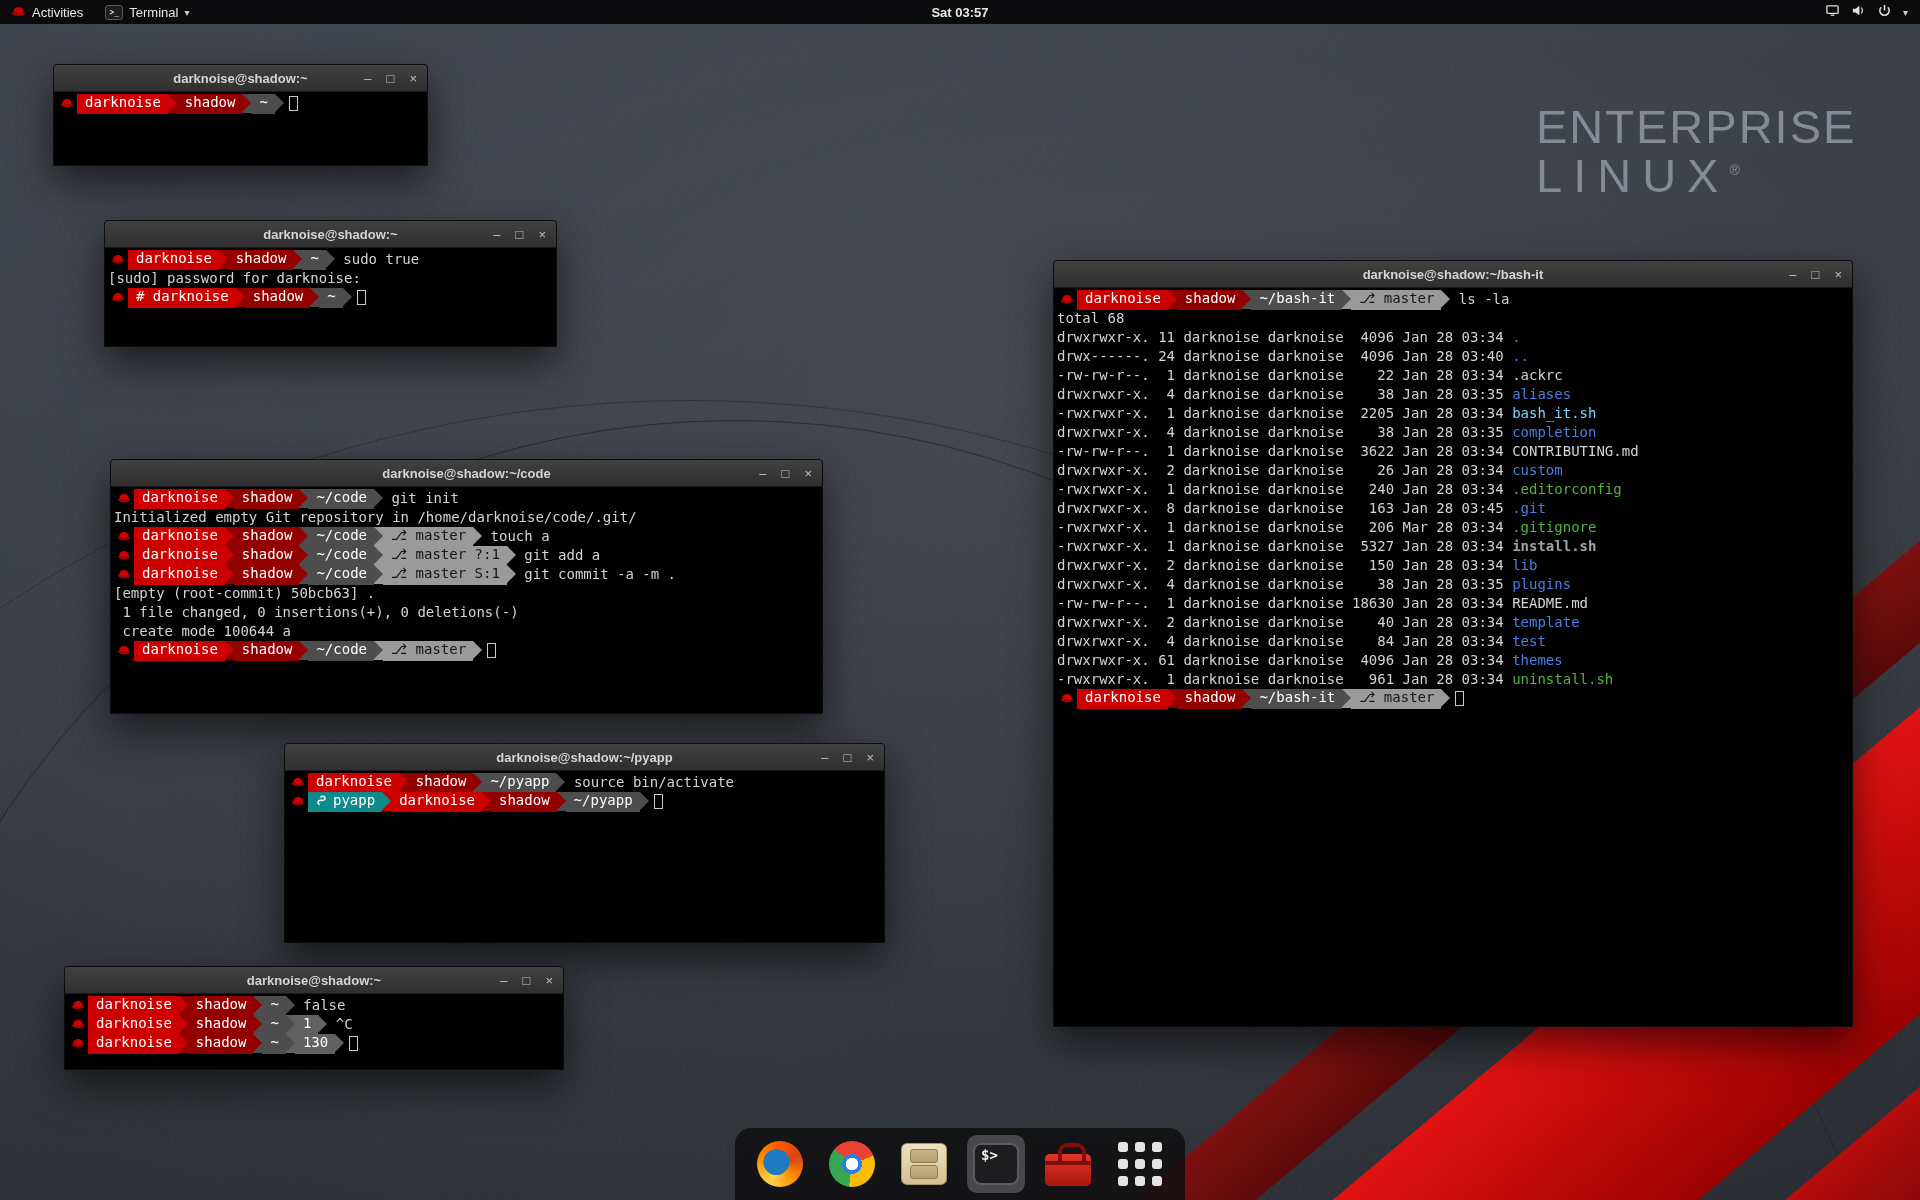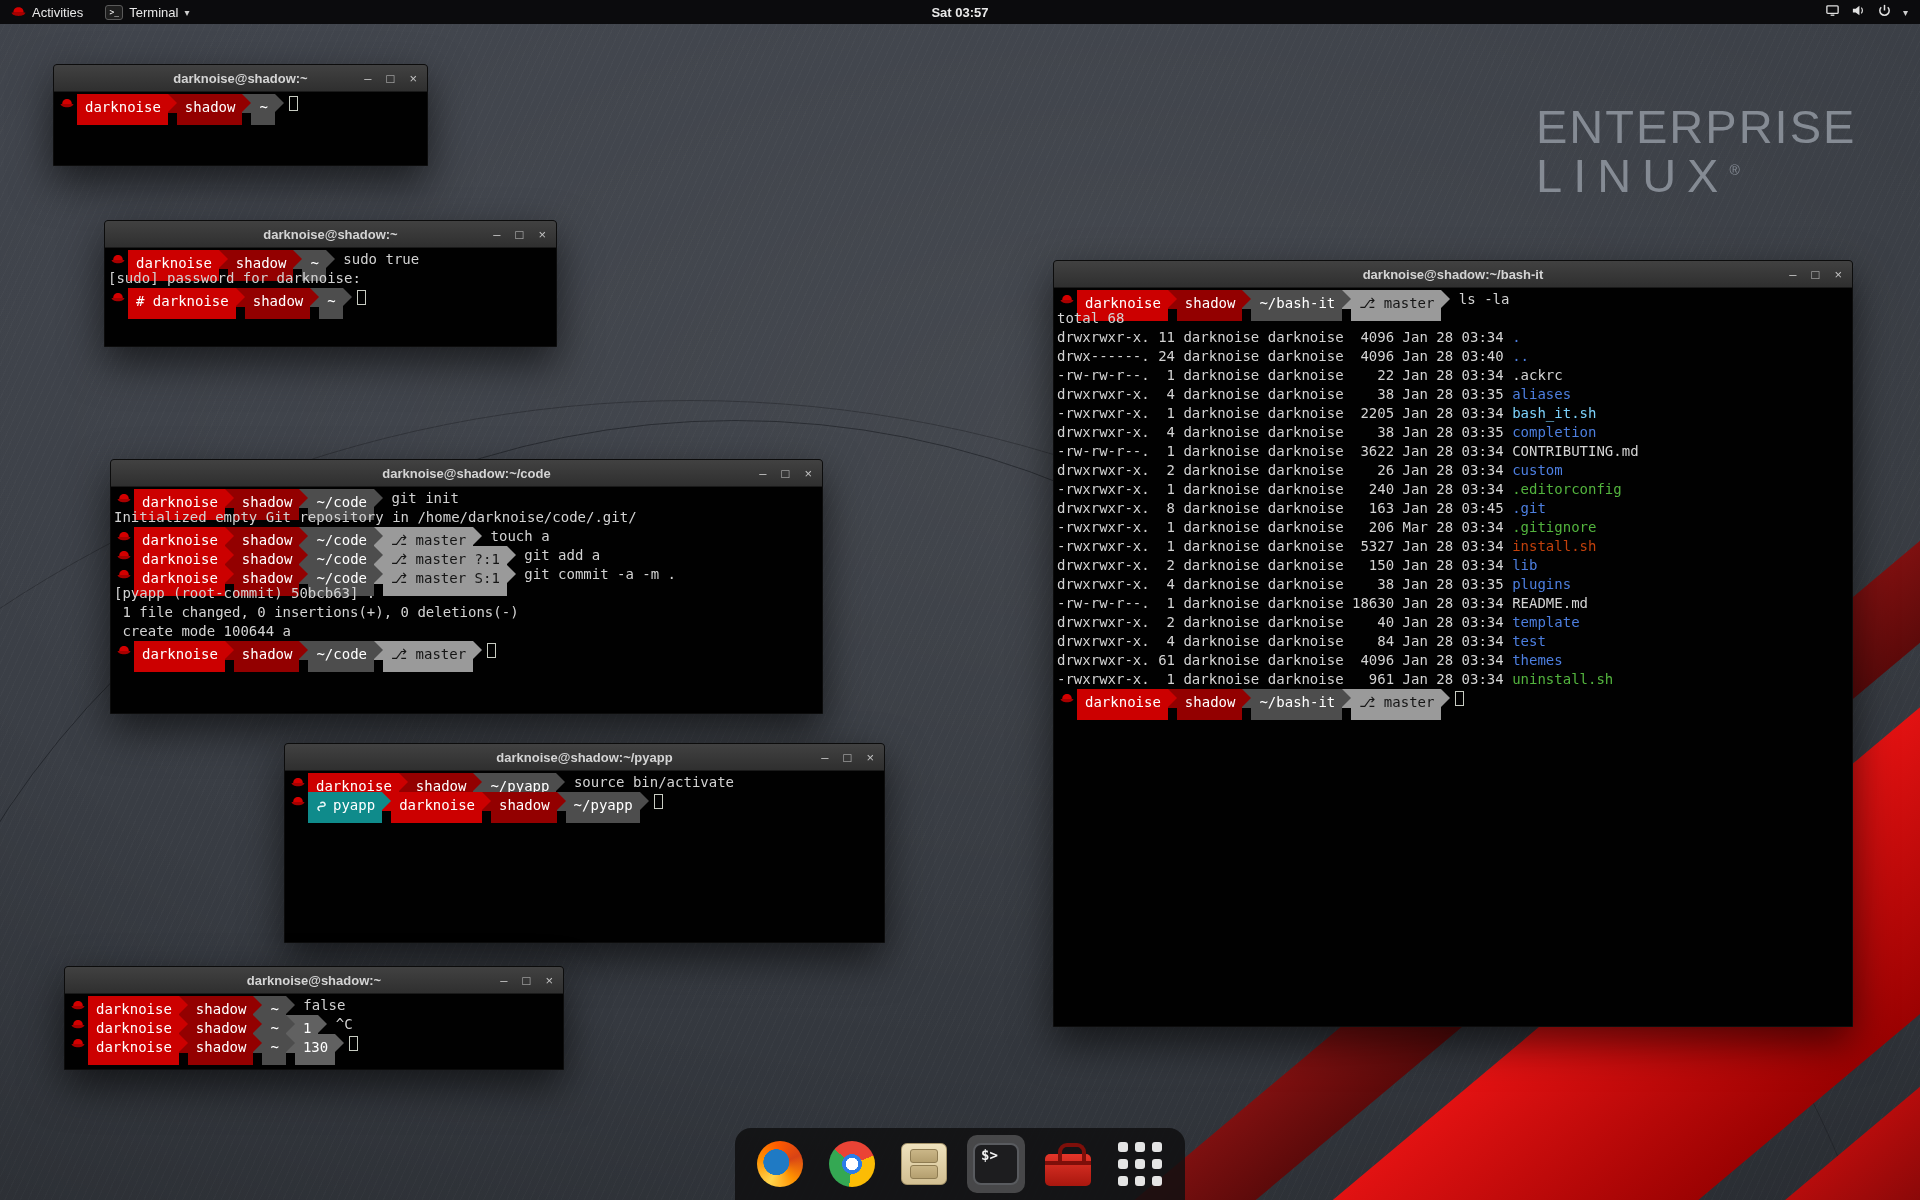--- a/index.html
+++ b/index.html
@@ -37,21 +37,21 @@
   .hatwrap{display:inline-flex;align-items:center}
 
   
   #windows-layer{position:absolute;inset:0;z-index:10}
   .win{position:absolute;background:#010101;border:1px solid #0c0c0c;border-radius:4px 4px 0 0;box-shadow:0 16px 40px rgba(0,0,0,0.6)}
   .tbar{height:27px;background:linear-gradient(#414141,#2f2f2f);border-bottom:1px solid #1a1a1a;border-radius:3px 3px 0 0;display:flex;align-items:center;justify-content:center;position:relative}
   .tbar .title{font-size:13px;font-weight:bold;color:#d4d4d4}
   .winbtns{position:absolute;right:10px;top:0;height:100%;display:flex;align-items:center;gap:15px;color:#c2c2c2;font-size:13px}
   .tbody{position:absolute;left:0;right:0;top:27px;bottom:0;background:#010101;padding:2px 0 0 3px;overflow:hidden;font-family:"DejaVu Sans Mono",monospace;font-size:14px;color:#d3d3d3}
   .tline{display:flex;align-items:stretch;height:19px;line-height:19px;white-space:pre}
-  .seg{display:inline-flex;align-items:center;height:31px;padding:0 7px 4px 8px;color:#fff}
+  .seg{display:inline-flex;align-items:center;height:20px;padding:0 7px 4px 8px;color:#fff}
   .arrowwrap{display:inline-block;width:9px;height:19px;position:relative;flex:0 0 auto}
   .tri{position:absolute;left:0;top:0;width:0;height:0;border-top:9.5px solid transparent;border-bottom:9.5px solid transparent;border-left:9px solid #000}
   .hat{display:inline-flex;width:20px;height:19px;align-items:center;justify-content:center;flex:0 0 auto}
   .snake{display:inline-flex;margin-right:5px}
   .cursor{display:inline-block;width:9px;height:15px;border:1px solid #c8ccc2;margin:2px 0 0 5px}
 
   
   .dock{position:absolute;left:50%;bottom:0;transform:translateX(-50%);height:72px;display:flex;align-items:center;gap:14px;background:rgba(15,15,17,0.85);padding:0 16px;border-radius:16px 16px 0 0;z-index:40}
   .dock-item{width:58px;height:58px;display:flex;align-items:center;justify-content:center;border-radius:10px}
   .dock-item.active{background:rgba(255,255,255,0.22)}
@@ -149,21 +149,21 @@
               <path d="M0.6 6 L13.4 6 C13.4 7.8 10.6 9.2 7 9.2 C3.4 9.2 0.6 7.8 0.6 6 Z" fill="#a80000"></path>
             </svg></span><span class="seg" style="background: rgb(204, 0, 0);">darknoise</span><span class="arrowwrap" style="background: rgb(147, 0, 0);"><span class="tri" style="border-left-color: rgb(204, 0, 0);"></span></span><span class="seg" style="background: rgb(147, 0, 0);">shadow</span><span class="arrowwrap" style="background: rgb(77, 77, 77);"><span class="tri" style="border-left-color: rgb(147, 0, 0);"></span></span><span class="seg" style="background: rgb(77, 77, 77);">~/code</span><span class="arrowwrap" style="background: rgb(154, 154, 154);"><span class="tri" style="border-left-color: rgb(77, 77, 77);"></span></span><span class="seg" style="background: rgb(154, 154, 154); color: rgb(21, 21, 21);">⎇ master</span><span class="arrowwrap"><span class="tri" style="border-left-color: rgb(154, 154, 154);"></span></span><span> touch a</span></div>
         <div class="tline"><span class="hat"><svg width="14" height="11" viewBox="0 0 14 11">
               <path d="M2.2 6.2 C2.2 2.4 4.4 1 7 1 C9.6 1 11.8 2.4 11.8 6.2 Z" fill="#d40000"></path>
               <path d="M0.6 6 L13.4 6 C13.4 7.8 10.6 9.2 7 9.2 C3.4 9.2 0.6 7.8 0.6 6 Z" fill="#a80000"></path>
             </svg></span><span class="seg" style="background: rgb(204, 0, 0);">darknoise</span><span class="arrowwrap" style="background: rgb(147, 0, 0);"><span class="tri" style="border-left-color: rgb(204, 0, 0);"></span></span><span class="seg" style="background: rgb(147, 0, 0);">shadow</span><span class="arrowwrap" style="background: rgb(77, 77, 77);"><span class="tri" style="border-left-color: rgb(147, 0, 0);"></span></span><span class="seg" style="background: rgb(77, 77, 77);">~/code</span><span class="arrowwrap" style="background: rgb(154, 154, 154);"><span class="tri" style="border-left-color: rgb(77, 77, 77);"></span></span><span class="seg" style="background: rgb(154, 154, 154); color: rgb(21, 21, 21);">⎇ master ?:1</span><span class="arrowwrap"><span class="tri" style="border-left-color: rgb(154, 154, 154);"></span></span><span> git add a</span></div>
         <div class="tline"><span class="hat"><svg width="14" height="11" viewBox="0 0 14 11">
               <path d="M2.2 6.2 C2.2 2.4 4.4 1 7 1 C9.6 1 11.8 2.4 11.8 6.2 Z" fill="#d40000"></path>
               <path d="M0.6 6 L13.4 6 C13.4 7.8 10.6 9.2 7 9.2 C3.4 9.2 0.6 7.8 0.6 6 Z" fill="#a80000"></path>
             </svg></span><span class="seg" style="background: rgb(204, 0, 0);">darknoise</span><span class="arrowwrap" style="background: rgb(147, 0, 0);"><span class="tri" style="border-left-color: rgb(204, 0, 0);"></span></span><span class="seg" style="background: rgb(147, 0, 0);">shadow</span><span class="arrowwrap" style="background: rgb(77, 77, 77);"><span class="tri" style="border-left-color: rgb(147, 0, 0);"></span></span><span class="seg" style="background: rgb(77, 77, 77);">~/code</span><span class="arrowwrap" style="background: rgb(154, 154, 154);"><span class="tri" style="border-left-color: rgb(77, 77, 77);"></span></span><span class="seg" style="background: rgb(154, 154, 154); color: rgb(21, 21, 21);">⎇ master S:1</span><span class="arrowwrap"><span class="tri" style="border-left-color: rgb(154, 154, 154);"></span></span><span> git commit -a -m .</span></div>
-        <div class="tline"><span>[pyapp (root-commit) 50bcb63] .</span></div>
+        <div class="tline"><span>[empty (root-commit) 50bcb63] .</span></div>
         <div class="tline"><span> 1 file changed, 0 insertions(+), 0 deletions(-)</span></div>
         <div class="tline"><span> create mode 100644 a</span></div>
         <div class="tline"><span class="hat"><svg width="14" height="11" viewBox="0 0 14 11">
               <path d="M2.2 6.2 C2.2 2.4 4.4 1 7 1 C9.6 1 11.8 2.4 11.8 6.2 Z" fill="#d40000"></path>
               <path d="M0.6 6 L13.4 6 C13.4 7.8 10.6 9.2 7 9.2 C3.4 9.2 0.6 7.8 0.6 6 Z" fill="#a80000"></path>
             </svg></span><span class="seg" style="background: rgb(204, 0, 0);">darknoise</span><span class="arrowwrap" style="background: rgb(147, 0, 0);"><span class="tri" style="border-left-color: rgb(204, 0, 0);"></span></span><span class="seg" style="background: rgb(147, 0, 0);">shadow</span><span class="arrowwrap" style="background: rgb(77, 77, 77);"><span class="tri" style="border-left-color: rgb(147, 0, 0);"></span></span><span class="seg" style="background: rgb(77, 77, 77);">~/code</span><span class="arrowwrap" style="background: rgb(154, 154, 154);"><span class="tri" style="border-left-color: rgb(77, 77, 77);"></span></span><span class="seg" style="background: rgb(154, 154, 154); color: rgb(21, 21, 21);">⎇ master</span><span class="arrowwrap"><span class="tri" style="border-left-color: rgb(154, 154, 154);"></span></span><span class="cursor"></span></div>
       </div>
     </div>
     <div class="win" style="left: 284px; top: 743px; width: 601px; height: 200px; z-index: 5;">
       <div class="tbar">
@@ -230,21 +230,21 @@
         <div class="tline"><span>drwx------. 24 darknoise darknoise  4096 Jan 28 03:40 </span><span style="color: rgb(77, 127, 224);">..</span></div>
         <div class="tline"><span>-rw-rw-r--.  1 darknoise darknoise    22 Jan 28 03:34 .ackrc</span></div>
         <div class="tline"><span>drwxrwxr-x.  4 darknoise darknoise    38 Jan 28 03:35 </span><span style="color: rgb(77, 127, 224);">aliases</span></div>
         <div class="tline"><span>-rwxrwxr-x.  1 darknoise darknoise  2205 Jan 28 03:34 </span><span style="color: #7dd3fc;">bash_it.sh</span></div>
         <div class="tline"><span>drwxrwxr-x.  4 darknoise darknoise    38 Jan 28 03:35 </span><span style="color: rgb(77, 127, 224);">completion</span></div>
         <div class="tline"><span>-rw-rw-r--.  1 darknoise darknoise  3622 Jan 28 03:34 CONTRIBUTING.md</span></div>
         <div class="tline"><span>drwxrwxr-x.  2 darknoise darknoise    26 Jan 28 03:34 </span><span style="color: rgb(77, 127, 224);">custom</span></div>
         <div class="tline"><span>-rwxrwxr-x.  1 darknoise darknoise   240 Jan 28 03:34 </span><span style="color: rgb(83, 180, 62);">.editorconfig</span></div>
         <div class="tline"><span>drwxrwxr-x.  8 darknoise darknoise   163 Jan 28 03:45 </span><span style="color: rgb(77, 127, 224);">.git</span></div>
         <div class="tline"><span>-rwxrwxr-x.  1 darknoise darknoise   206 Mar 28 03:34 </span><span style="color: rgb(83, 180, 62);">.gitignore</span></div>
-        <div class="tline"><span>-rwxrwxr-x.  1 darknoise darknoise  5327 Jan 28 03:34 </span><span style="color: #c2410c;">install.sh</span></div>
+        <div class="tline"><span>-rwxrwxr-x.  1 darknoise darknoise  5327 Jan 28 03:34 </span><span style="color: #a3a3a3; font-weight: bold;">install.sh</span></div>
         <div class="tline"><span>drwxrwxr-x.  2 darknoise darknoise   150 Jan 28 03:34 </span><span style="color: rgb(77, 127, 224);">lib</span></div>
         <div class="tline"><span>drwxrwxr-x.  4 darknoise darknoise    38 Jan 28 03:35 </span><span style="color: rgb(77, 127, 224);">plugins</span></div>
         <div class="tline"><span>-rw-rw-r--.  1 darknoise darknoise 18630 Jan 28 03:34 README.md</span></div>
         <div class="tline"><span>drwxrwxr-x.  2 darknoise darknoise    40 Jan 28 03:34 </span><span style="color: rgb(77, 127, 224);">template</span></div>
         <div class="tline"><span>drwxrwxr-x.  4 darknoise darknoise    84 Jan 28 03:34 </span><span style="color: rgb(77, 127, 224);">test</span></div>
         <div class="tline"><span>drwxrwxr-x. 61 darknoise darknoise  4096 Jan 28 03:34 </span><span style="color: rgb(77, 127, 224);">themes</span></div>
         <div class="tline"><span>-rwxrwxr-x.  1 darknoise darknoise   961 Jan 28 03:34 </span><span style="color: rgb(83, 180, 62);">uninstall.sh</span></div>
         <div class="tline"><span class="hat"><svg width="14" height="11" viewBox="0 0 14 11">
               <path d="M2.2 6.2 C2.2 2.4 4.4 1 7 1 C9.6 1 11.8 2.4 11.8 6.2 Z" fill="#d40000"></path>
               <path d="M0.6 6 L13.4 6 C13.4 7.8 10.6 9.2 7 9.2 C3.4 9.2 0.6 7.8 0.6 6 Z" fill="#a80000"></path>

